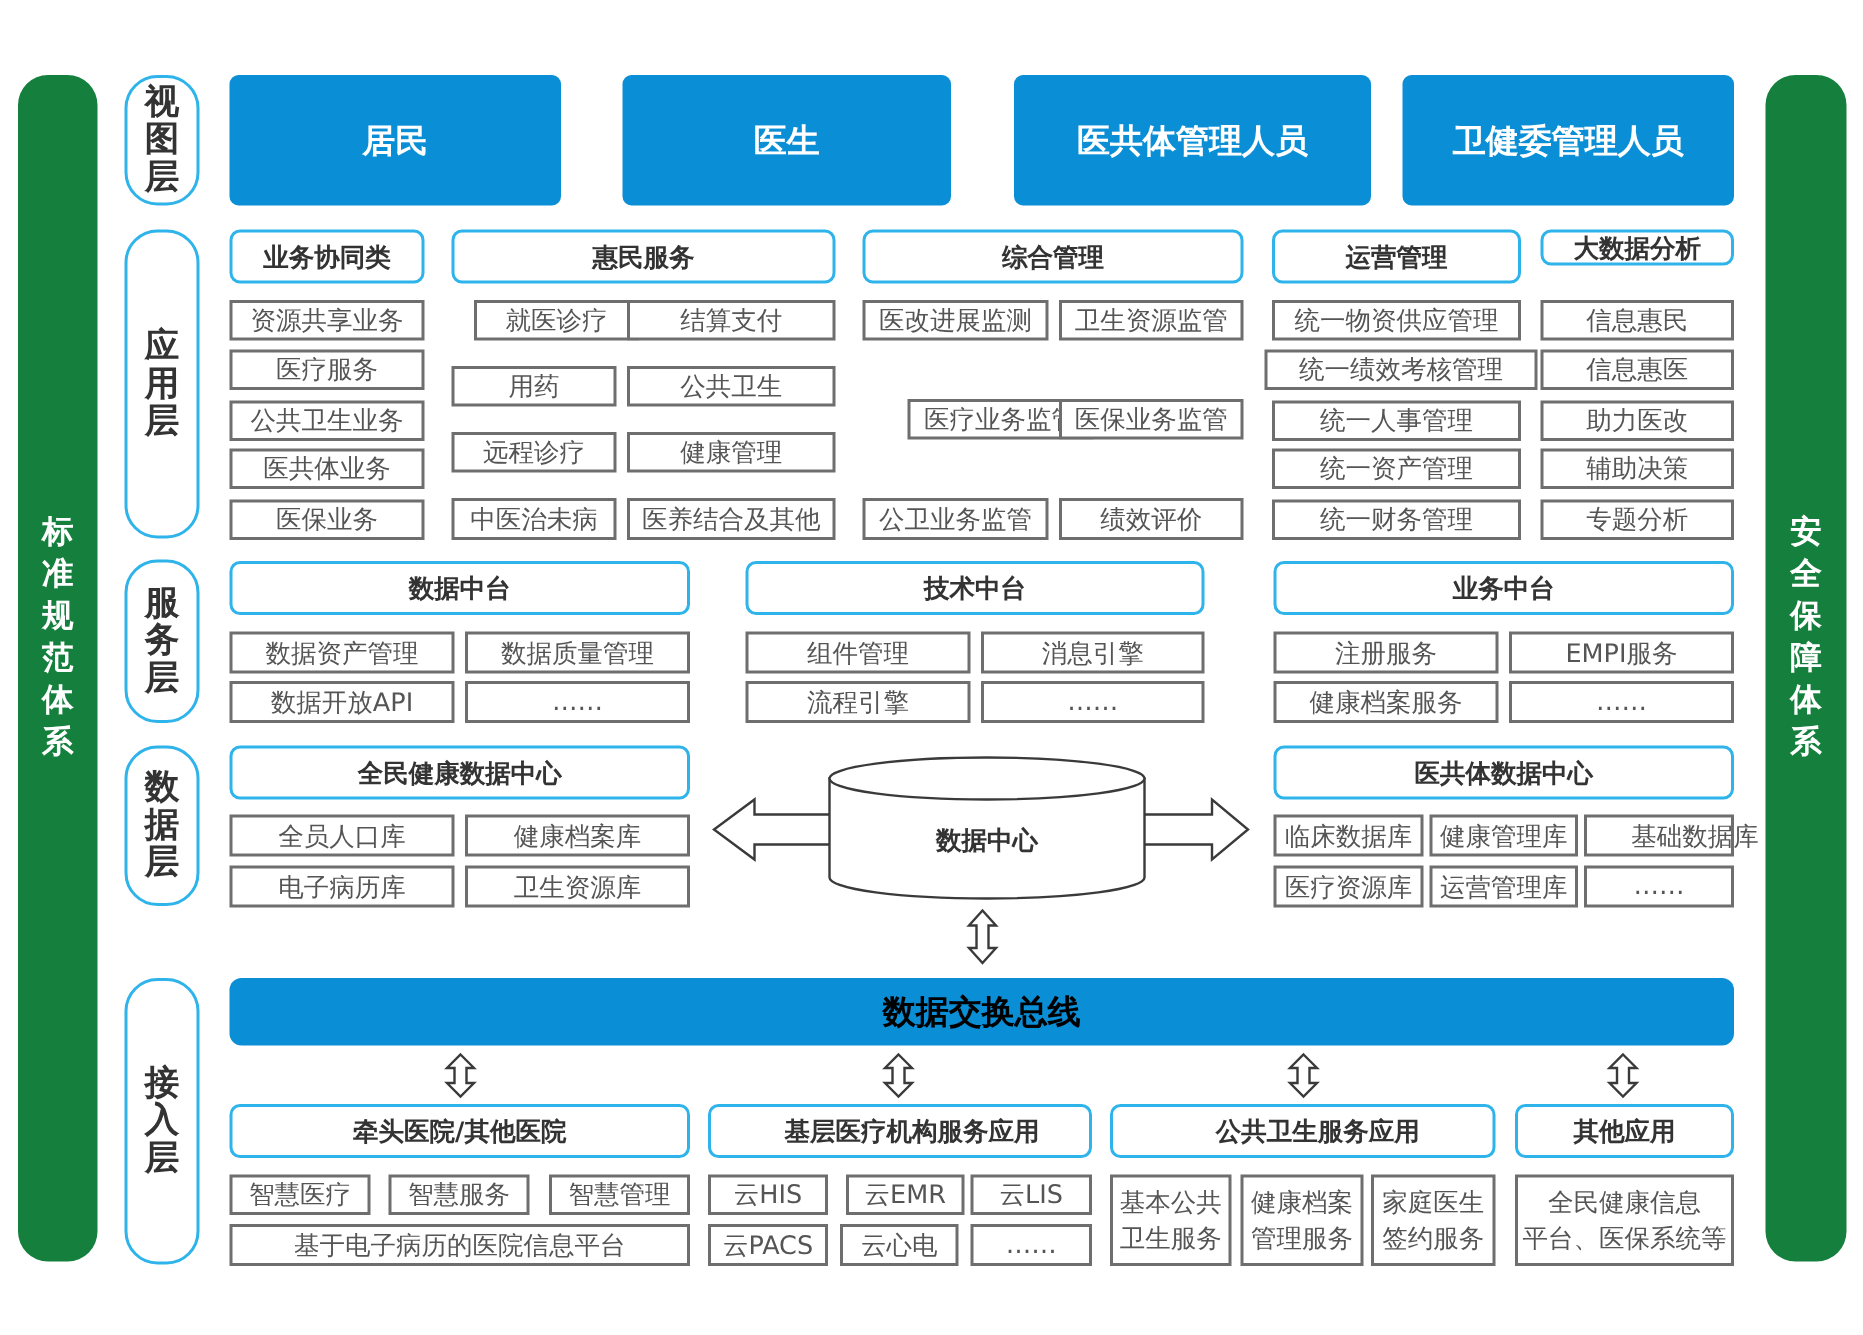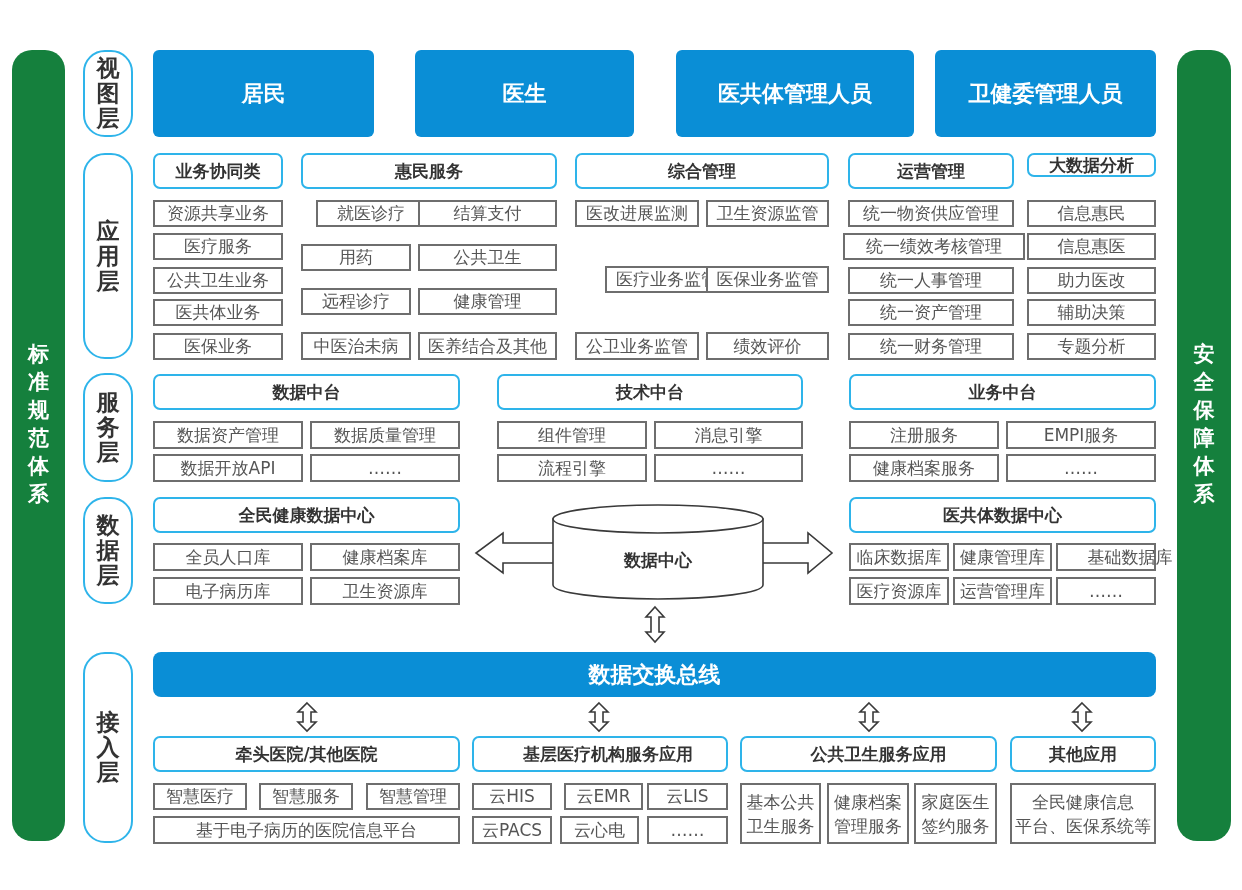--- a/index.html
+++ b/index.html
@@ -36,21 +36,21 @@
     color: #333; font-weight: bold; font-size: 17px;
     display: flex; align-items: center; justify-content: center;
   }
   .item {
     border: 2px solid #6E6E6E; background: #fff; color: #555;
     font-size: 17px; white-space: nowrap;
     display: flex; align-items: center; justify-content: center;
   }
   .item.multi { flex-direction: column; line-height: 24px; }
   .bus {
-    background: #0A8ED6; border-radius: 8px; color: #ffffff;
+    background: #0A8ED6; border-radius: 8px; color: #000000;
     font-weight: bold; font-size: 22px;
     display: flex; align-items: center; justify-content: center;
   }
   svg.overlay { position: absolute; left: 0; top: 0; }
   .dc-label { font-size: 17px; font-weight: bold; fill: #333; }
 </style>
 </head>
 <body>
 
 <div class="abs pillar" style="left:12px;top:50px;width:53px;height:791px;">

